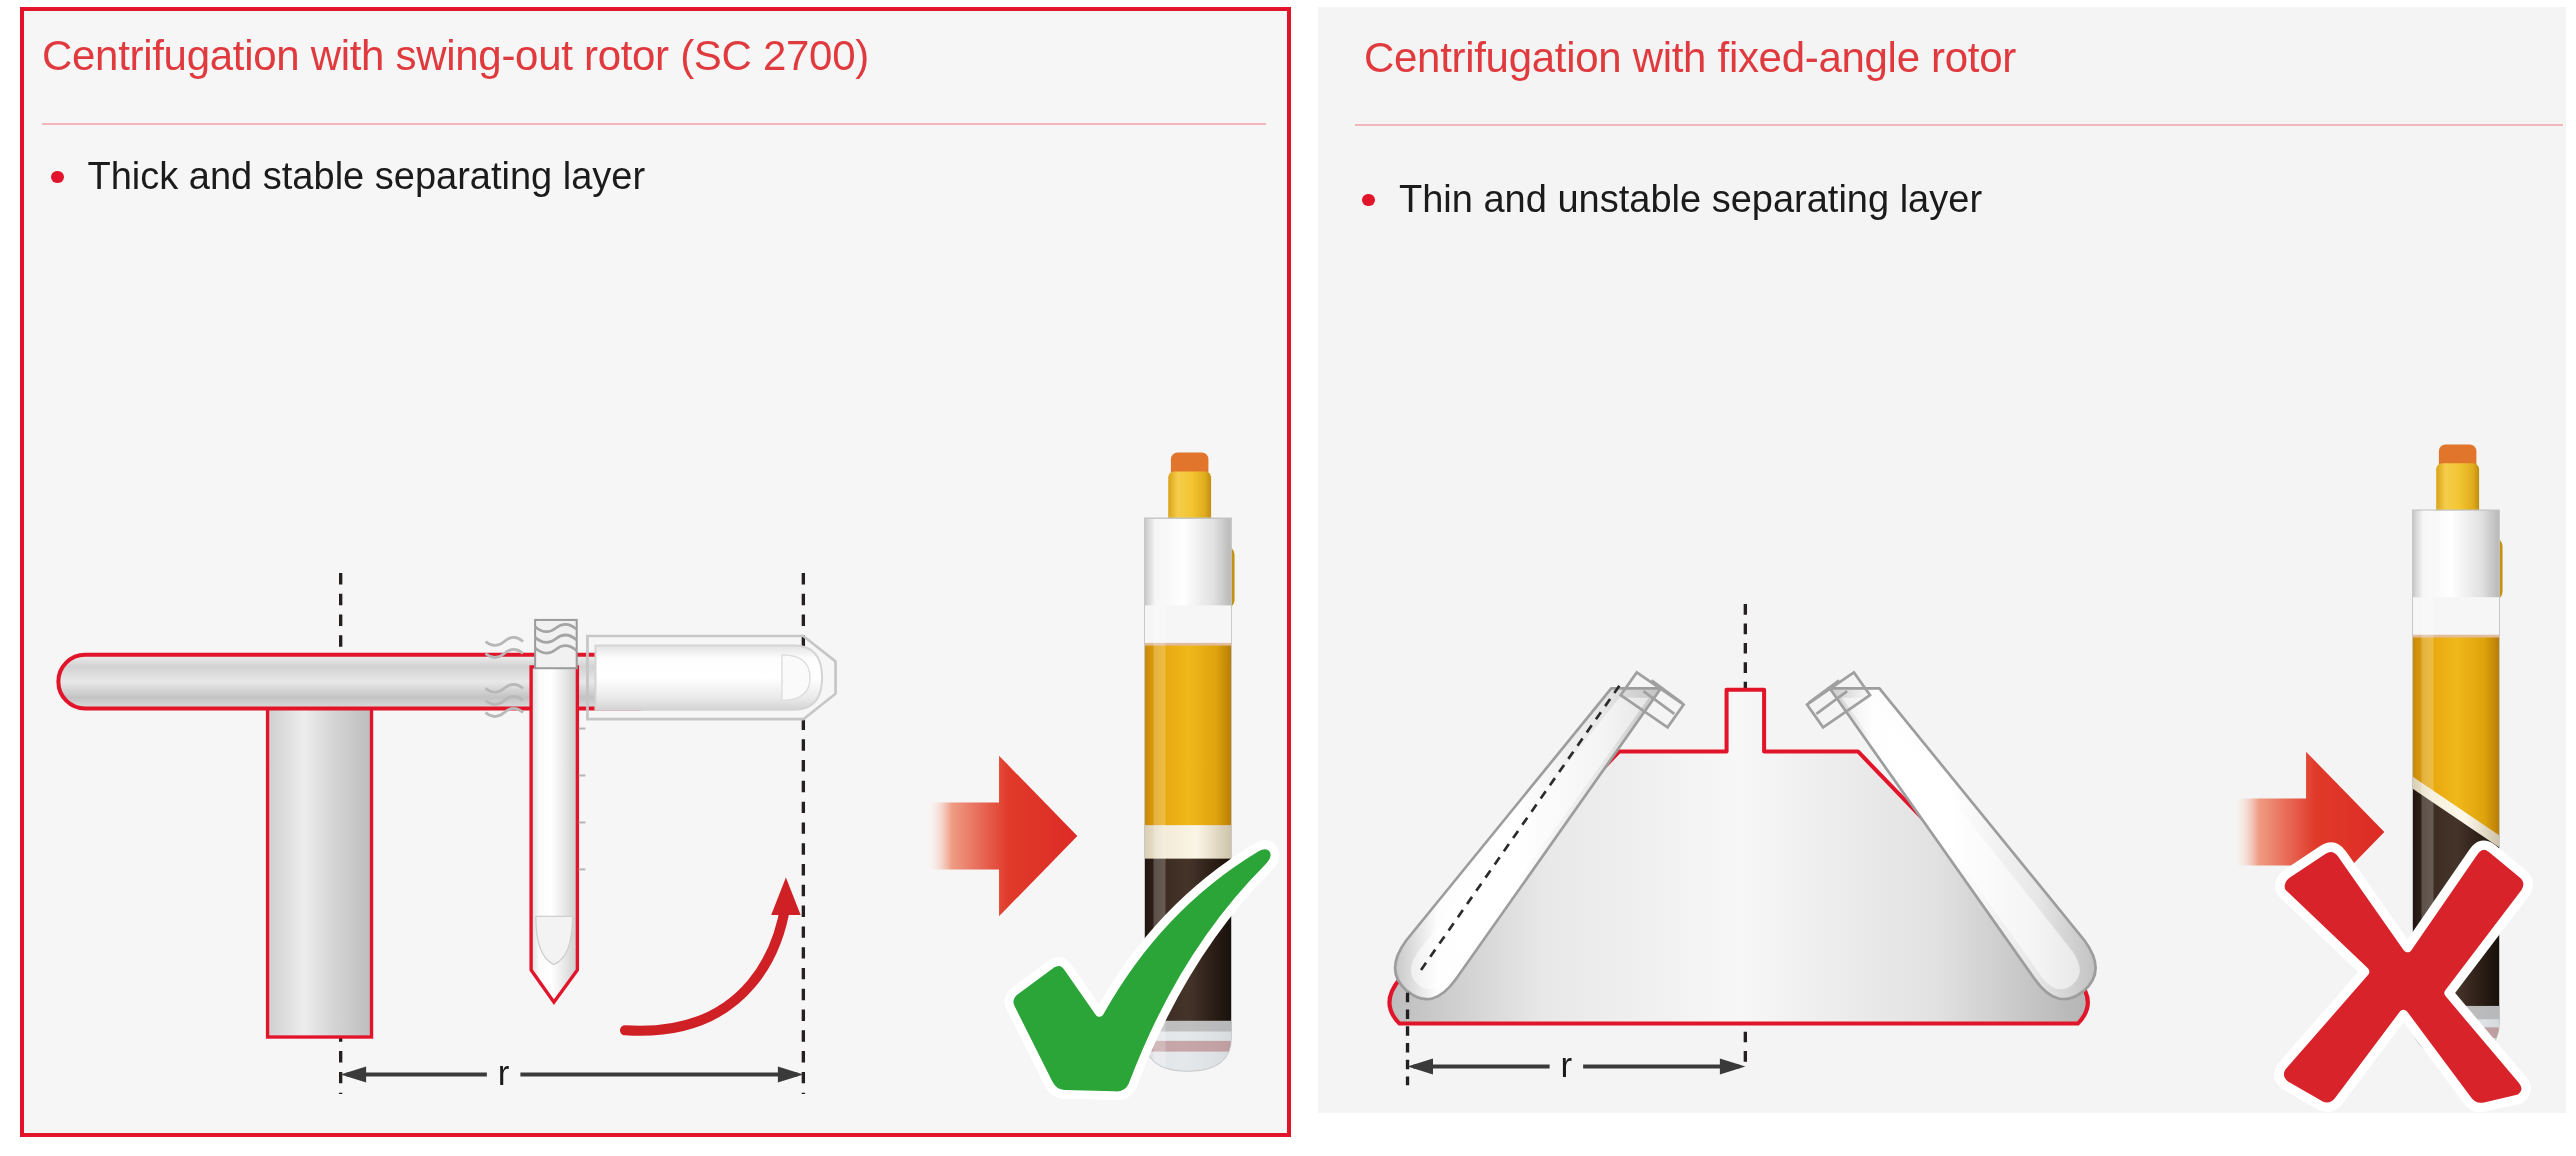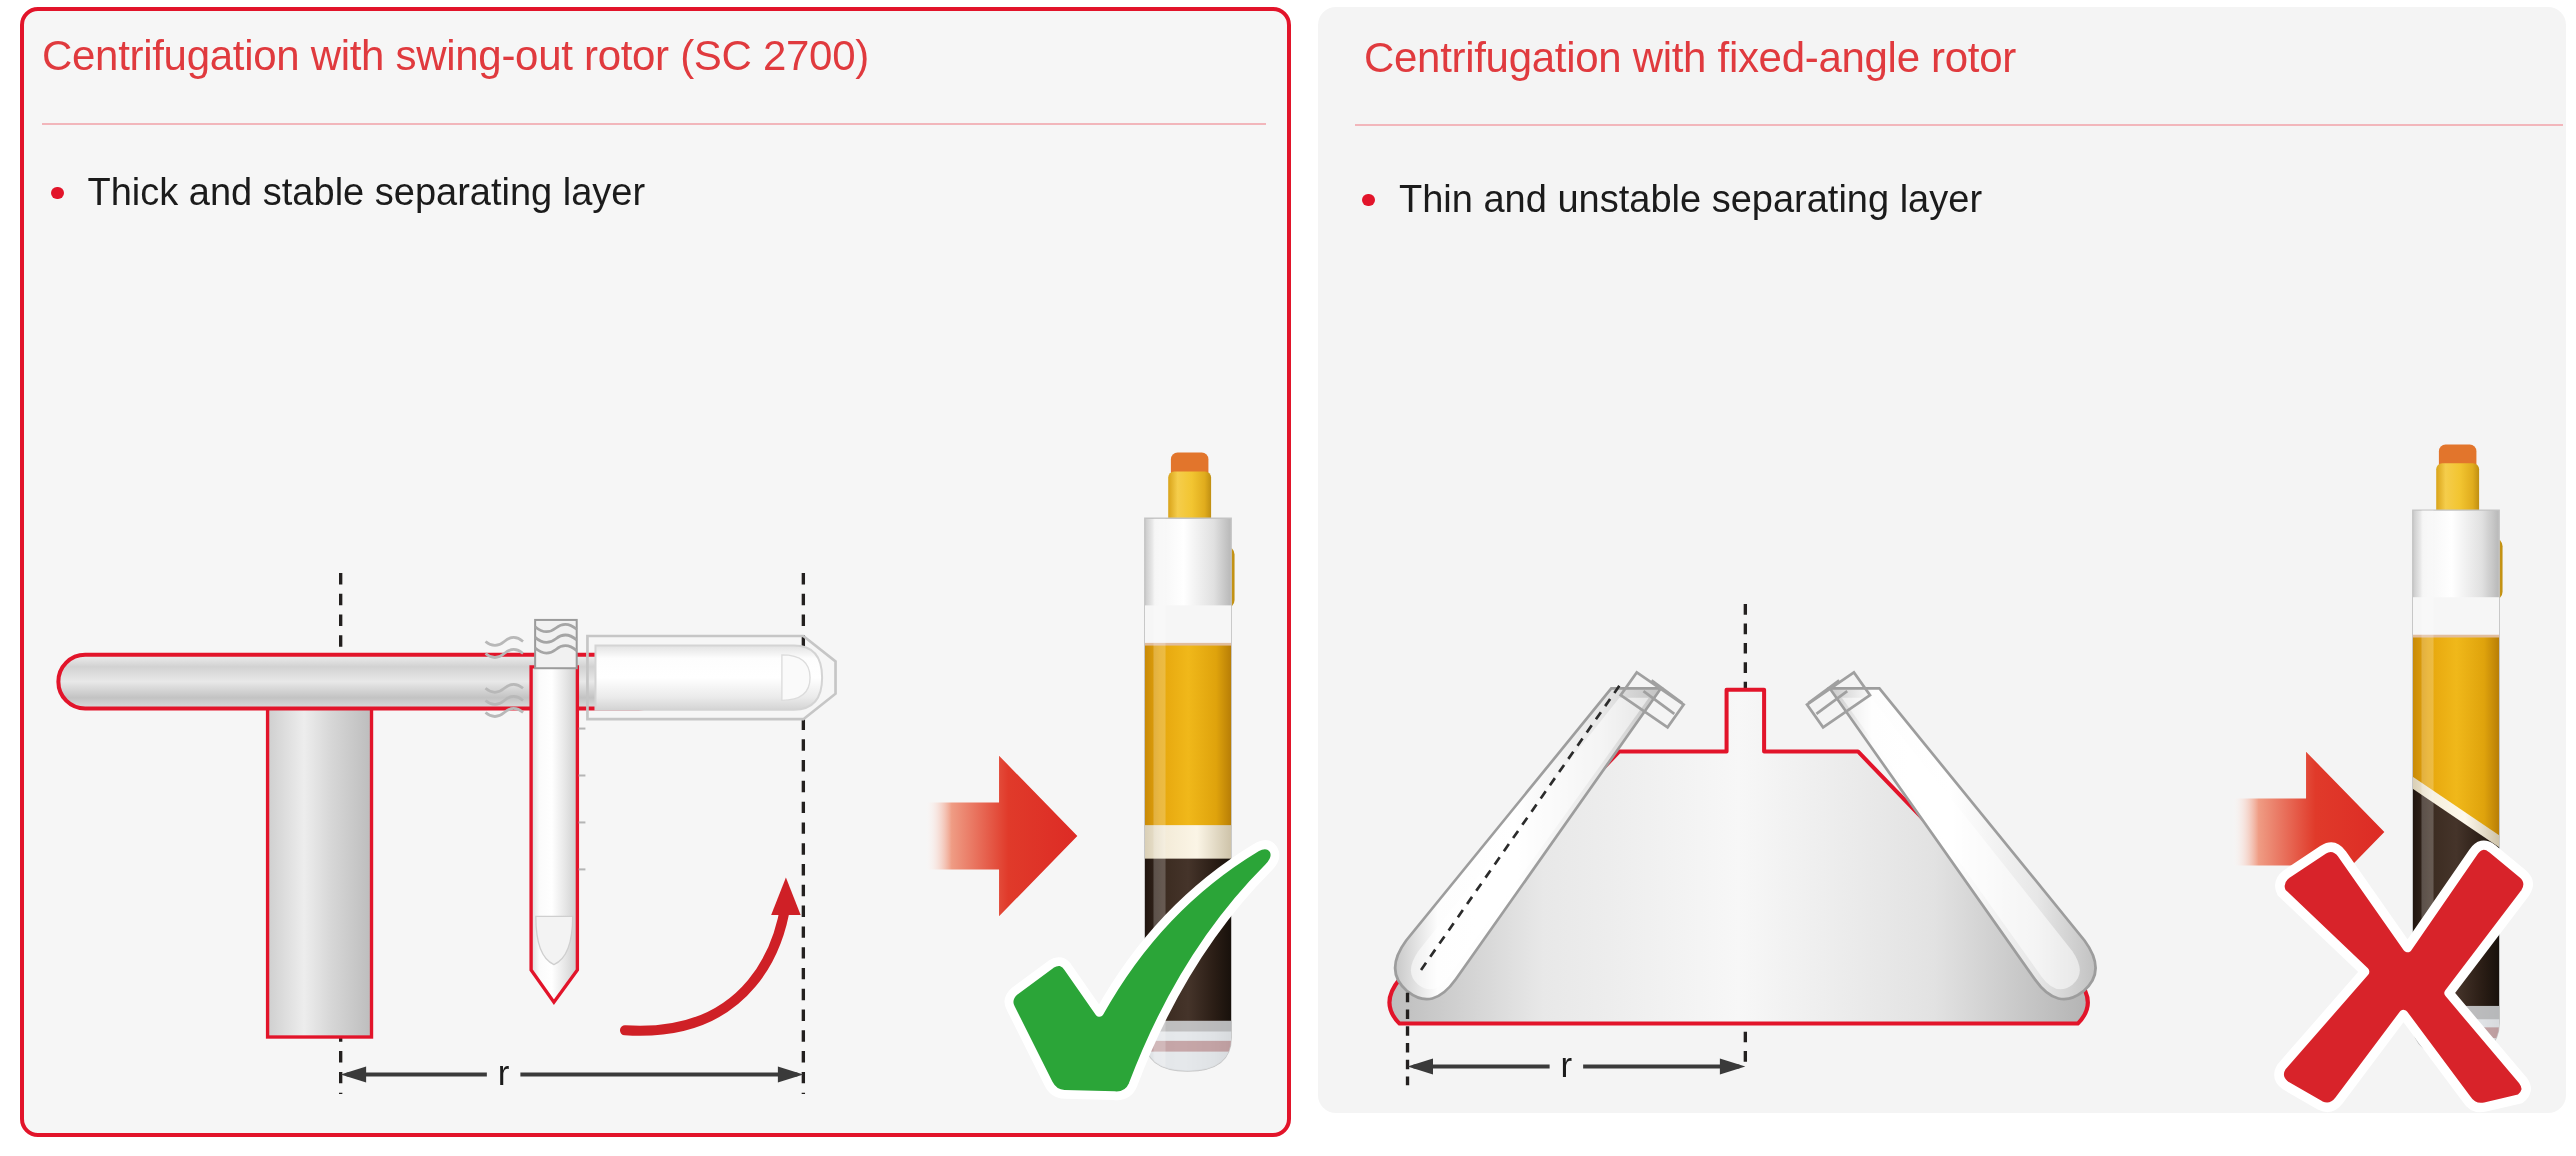--- a/index.html
+++ b/index.html
@@ -20,21 +20,20 @@
     height: 1157px;
     overflow: hidden;
     background: #ffffff;
   }
 
   
   .panel {
     position: absolute;
     background: #f5f5f5;
     box-sizing: border-box;
-    border-radius: 18px;
   }
   .panel-left {
     left: 20px;
     top: 6.7px;
     width: 1271px;
     height: 1130px;
     border: 4.7px solid #e2142a;
     background: #f6f6f6;
   }
   .panel-right {
@@ -71,21 +70,21 @@
   .panel-left .title-rule { left: 18px; top: 112px; width: 1224px; }
   .panel-right .title-rule { left: 37px; top: 117px; width: 1208px; }
 
   
   .bullet-list {
     position: absolute;
     list-style: none;
     margin: 0;
     padding: 0;
   }
-  .panel-left .bullet-list { left: 21.5px; top: 160px; }
+  .panel-left .bullet-list { left: 21.5px; top: 144px; }
   .panel-right .bullet-list { left: 39px; top: 171px; }
 
   .bullet-item {
     position: relative;
     padding-left: 42px;
     font-size: 38px;
     line-height: 43px;
     color: #1b1b1b;
     margin-bottom: 47px;
     white-space: nowrap;

